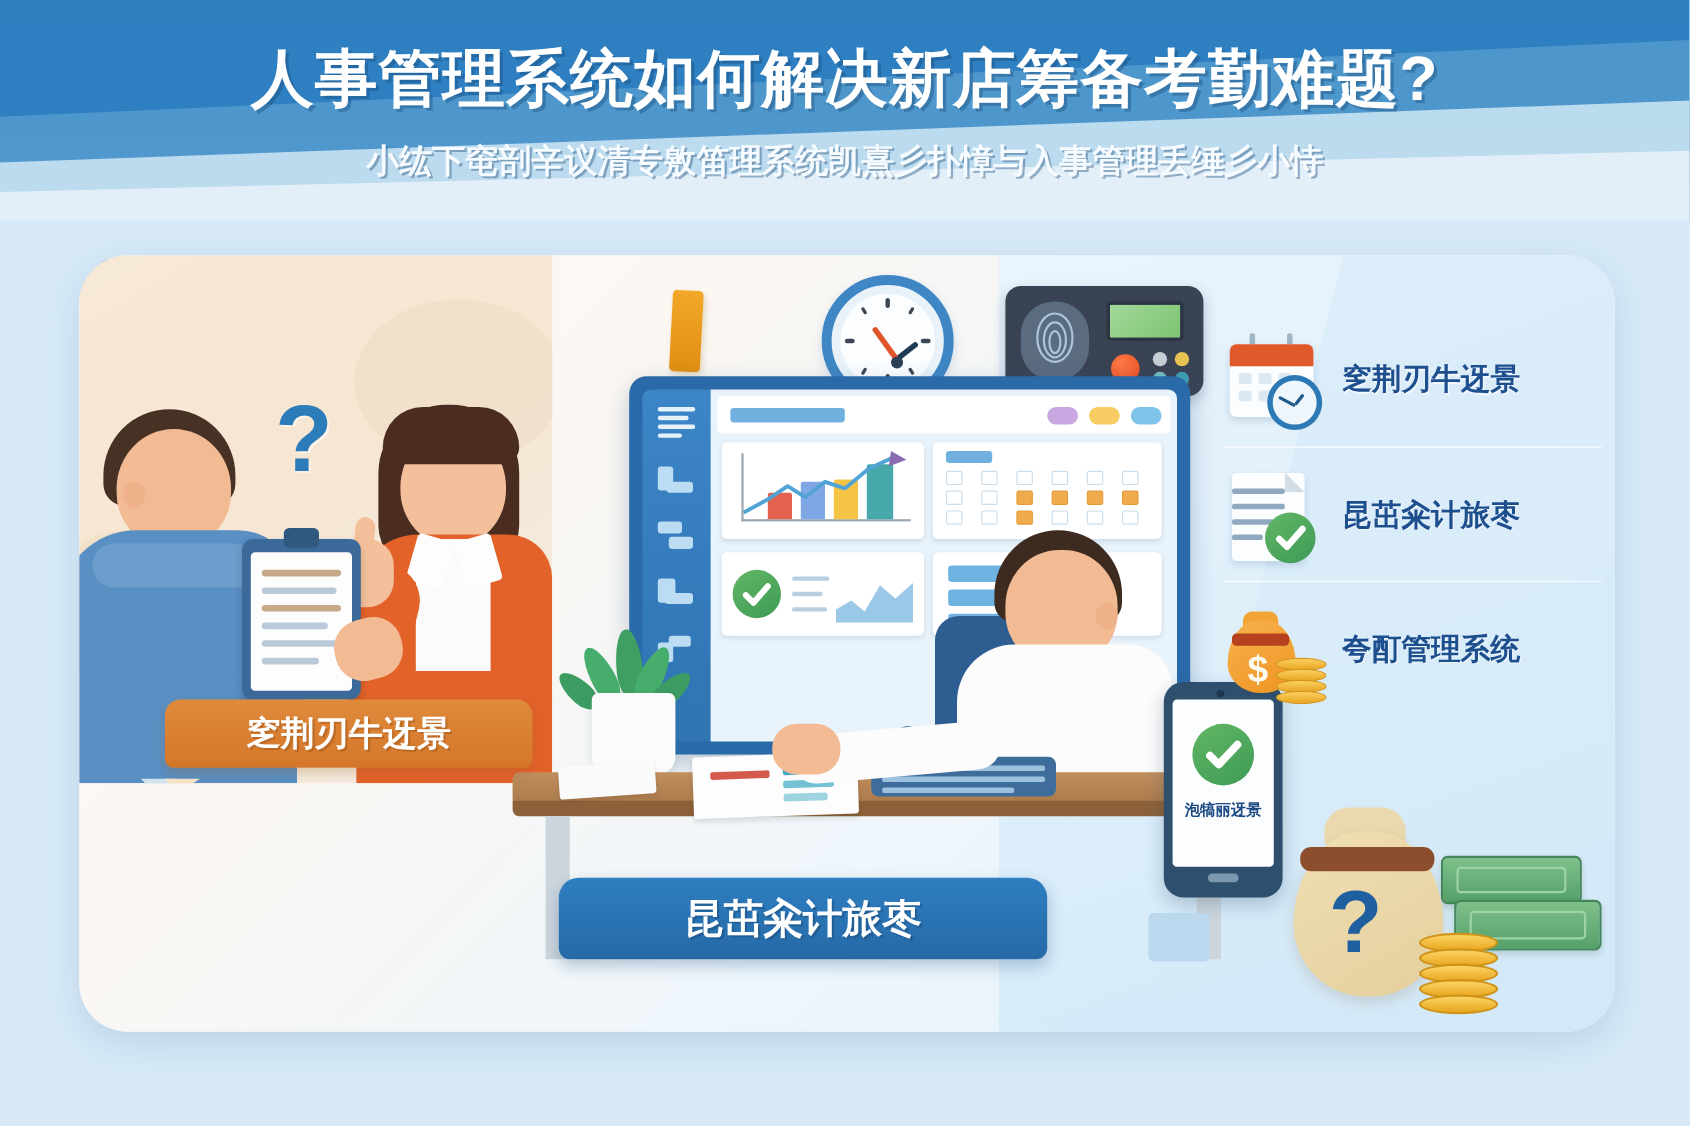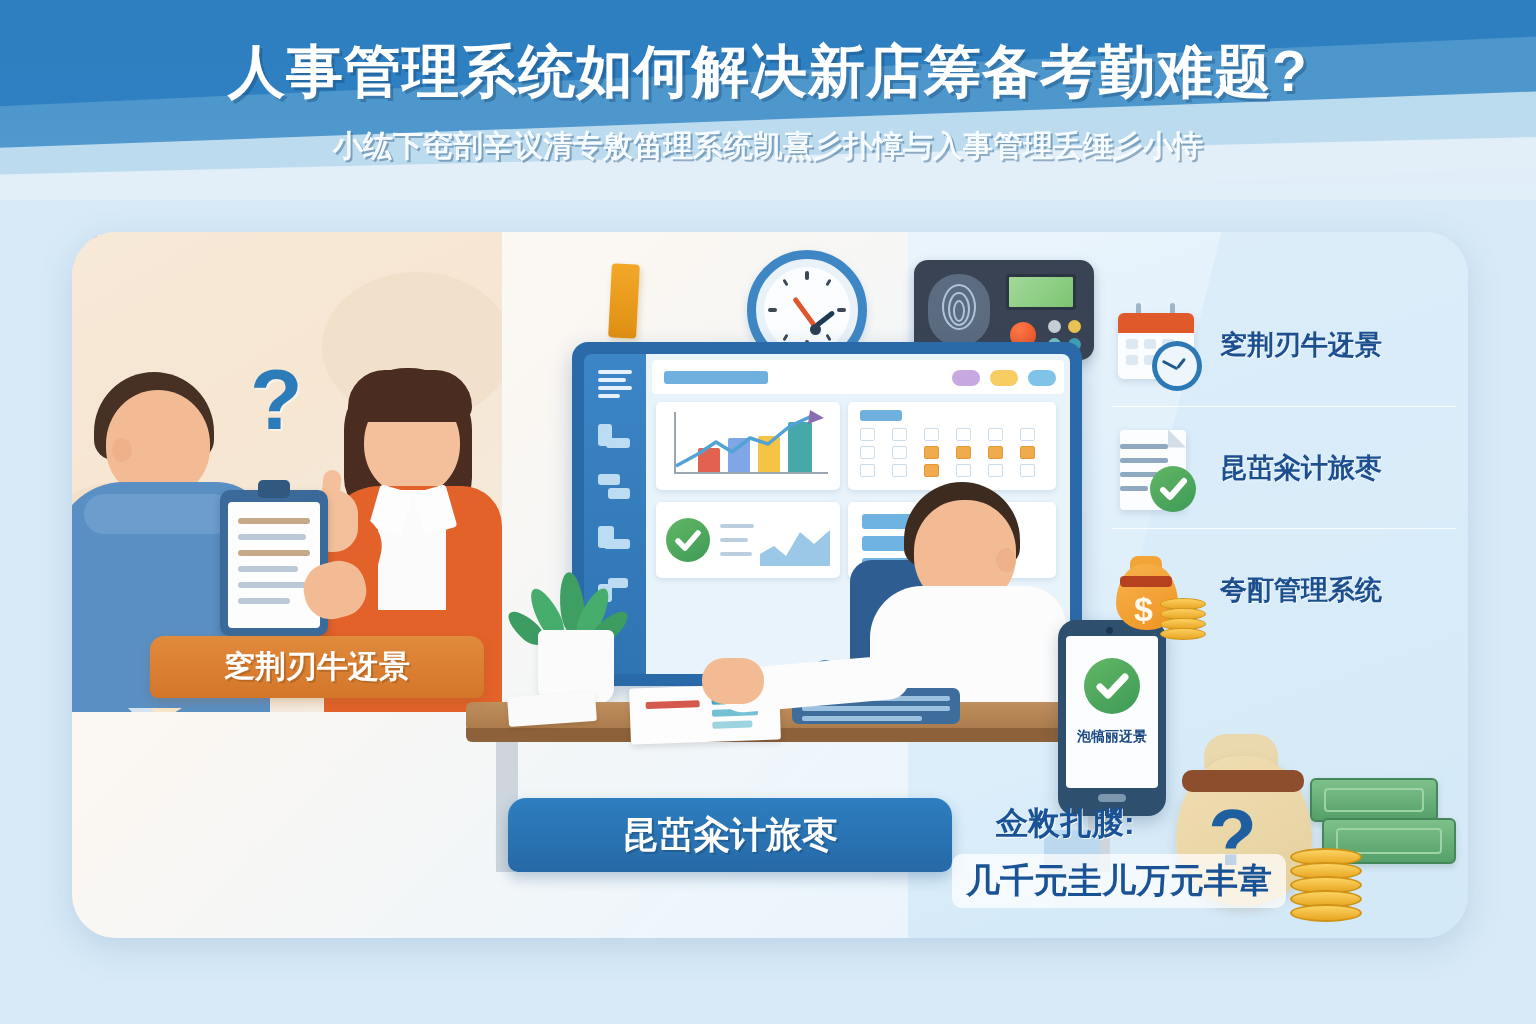--- a/index.html
+++ b/index.html
@@ -660,18 +660,14 @@
     <div id="bm-bag"></div>
     <div id="bm-bag-tie"></div>
     <div id="bm-qmark">?</div>
     <div class="bm-coin" style="left:128px;top:118px;"></div>
     <div class="bm-coin" style="left:128px;top:132px;"></div>
     <div class="bm-coin" style="left:128px;top:146px;"></div>
     <div class="bm-coin" style="left:128px;top:160px;"></div>
     <div class="bm-coin" style="left:128px;top:174px;"></div>
   </div>
 
-  <div id="price-block">
-    <div id="price-label">佥敉扎朡:</div>
-    <div id="price-value">几千元圭儿万元丰韋</div>
-  </div>
 
 </div>
 
 </body></html>

